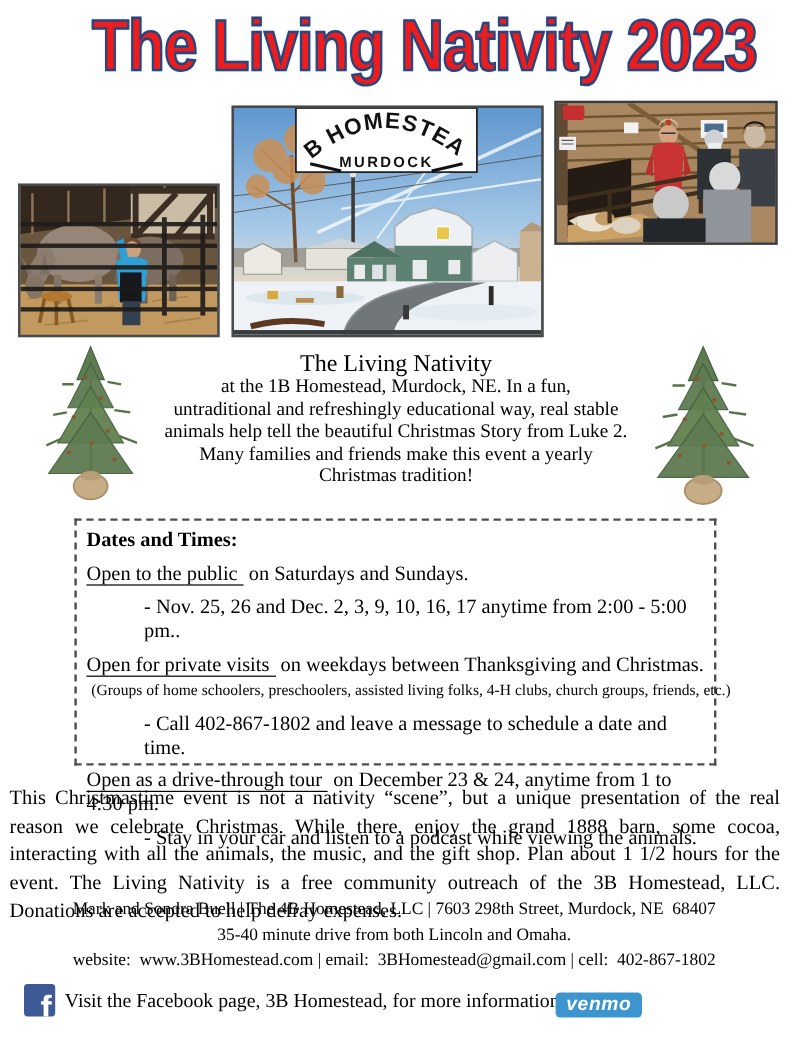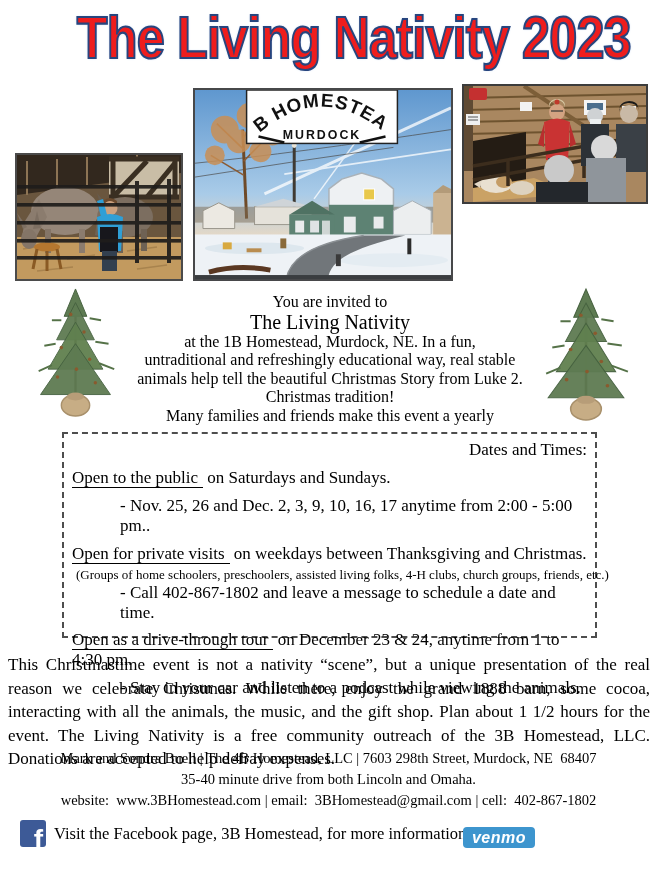--- a/index.html
+++ b/index.html
@@ -28,26 +28,26 @@
   .tree svg{display:block;width:100%;height:100%;}
 
   
   .invitation{position:absolute;top:293px;left:118px;width:424px;text-align:center;
         font-size:16px;line-height:18.5px;}
   .invitation .inv-bold{font-size:20px;font-weight:normal;line-height:21px;}
 
   
   .schedule-box{position:absolute;left:62px;top:432px;width:515px;height:190px;
         border:2px dashed #4e4e4e;padding:6px 8px;font-size:17px;line-height:20px;}
-  .sched-heading{font-weight:normal;margin:0 0 4px 0;text-align:right;}
+  .sched-heading{font-weight:bold;margin:0 0 4px 0;}
   .sched-line{margin:8px 0 0 0;}
   .lead{border-bottom:1.5px solid #000;padding-right:5px;}
   .sched-detail{margin:8px 0 0 48px;}
   .sched-note{margin:3px 0 0 4px;font-size:13px;line-height:16px;white-space:nowrap;}
-  .sched-detail.tight{margin-top:0;}
+  .sched-detail.tight{margin-top:10px;}
   .sched-line.gap7{margin-top:7px;}
 
   
   .description{position:absolute;left:8px;top:653px;width:642px;
         font-size:17px;line-height:23.5px;text-align:justify;}
 
   
   .contact{position:absolute;left:0;top:748px;width:657px;text-align:center;
         font-size:14.5px;line-height:21px;}
   .contact div{white-space:pre-wrap;}
@@ -358,27 +358,26 @@
             <circle cx="66" cy="98" r="1.8"></circle>
           <circle cx="46" cy="84" r="1.8"></circle>
         </g>
         <ellipse cx="45" cy="121" rx="15" ry="11" fill="#c7ad85" stroke="#a8906b" stroke-width="1.5"></ellipse>
         <ellipse cx="45" cy="112" rx="9" ry="4" fill="#b79d78"></ellipse>
       </g>
     </svg>
   </div>
 
   <div class="invitation">
-    <div>You are invited to</div>
     <div class="inv-bold">The Living Nativity</div>
     <div>at the 1B Homestead, Murdock, NE. In a fun,</div>
     <div>untraditional and refreshingly educational way, real stable</div>
     <div>animals help tell the beautiful Christmas Story from Luke 2.</div>
+    <div>Many families and friends make this event a yearly</div>
     <div>Christmas tradition!</div>
-    <div>Many families and friends make this event a yearly</div>
   </div>
 
   <div class="schedule-box">
     <div class="sched-heading">Dates and Times:</div>
 
     <div class="sched-line"><span class="lead">Open to the public</span><span> on Saturdays and Sundays.</span></div>
     <div class="sched-detail">- Nov. 25, 26 and Dec. 2, 3, 9, 10, 16, 17 anytime from 2:00 - 5:00 pm..</div>
 
     <div class="sched-line"><span class="lead">Open for private visits</span><span> on weekdays between Thanksgiving and Christmas.</span></div>
     <div class="sched-note">(Groups of  home schoolers, preschoolers, assisted living folks, 4-H clubs, church groups, friends, etc.)</div>

